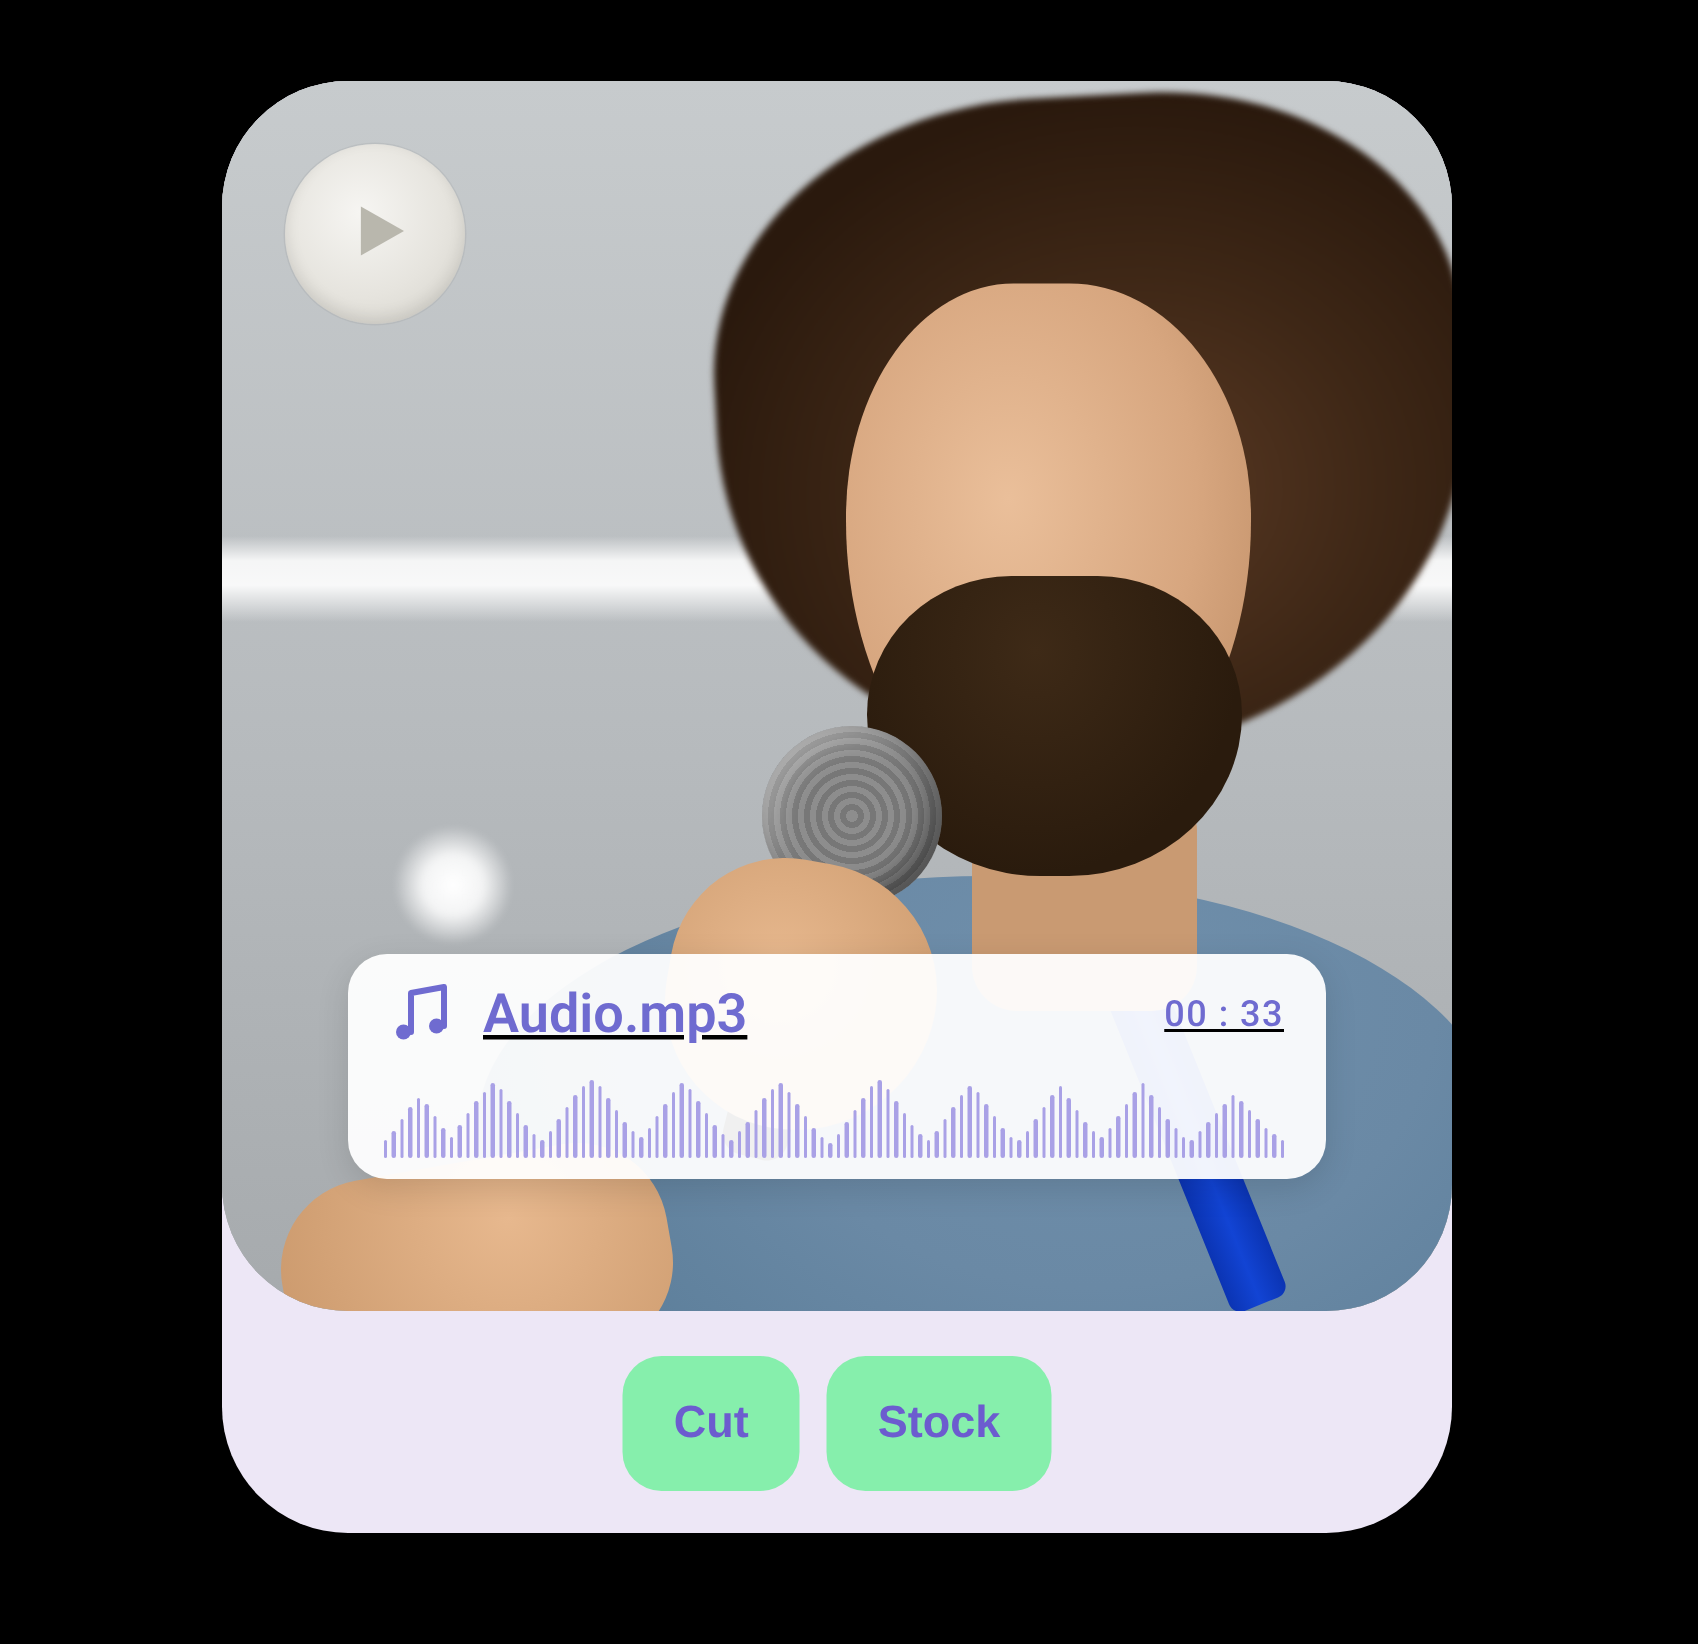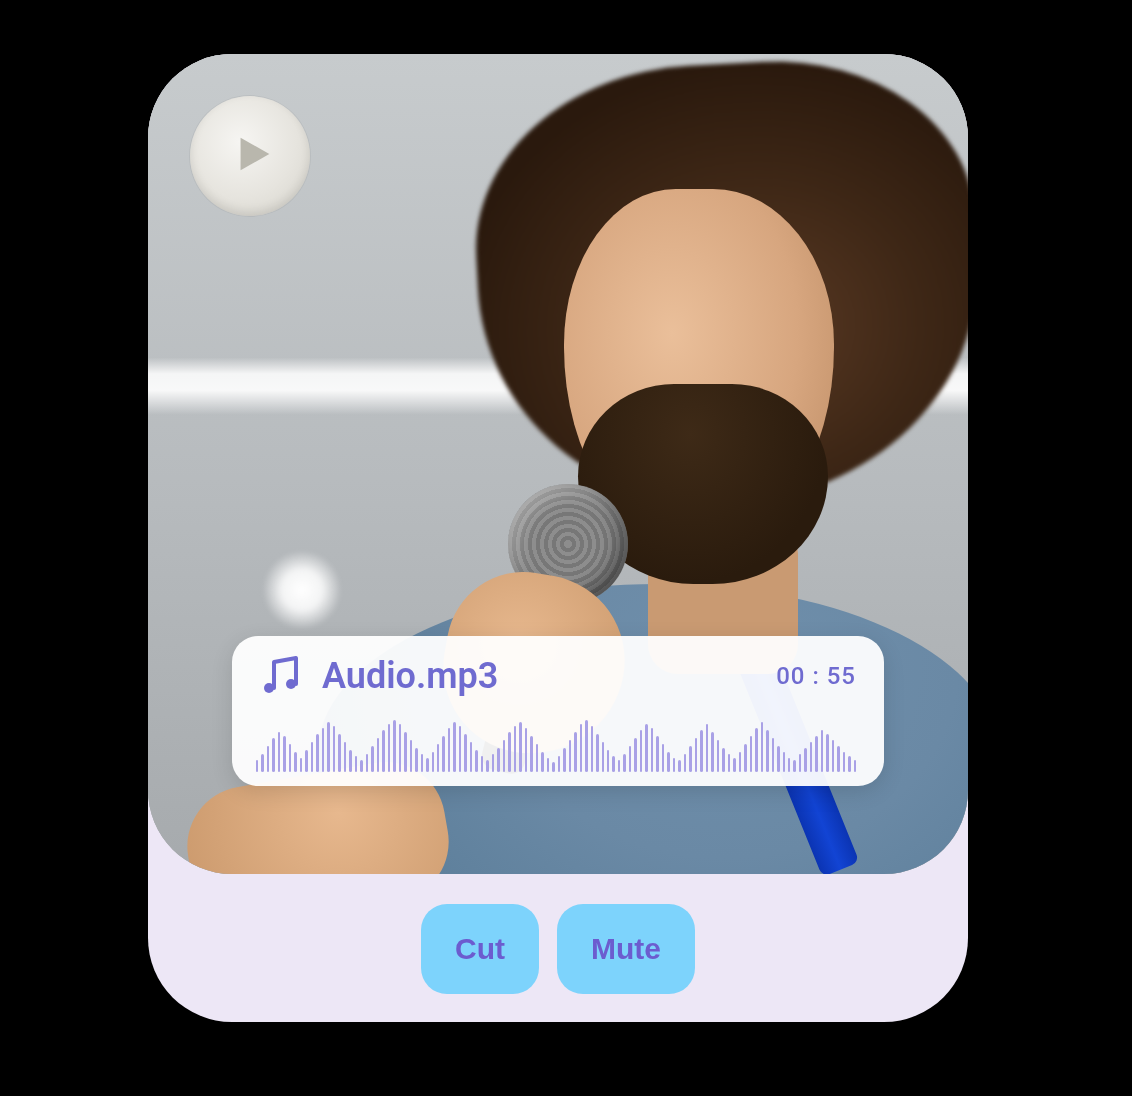--- a/index.html
+++ b/index.html
@@ -143,20 +143,21 @@
   .audio-bar {
     position: absolute;
     left: 84px;
     top: 582px;
     width: 652px;
     height: 150px;
     background: rgba(255,255,255,.94);
     border-radius: 26px;
     padding: 16px 28px 12px 24px;
     box-shadow: 0 6px 22px rgba(0,0,0,.12);
+    text-decoration: underline;
   }
   .audio-top {
     display: flex;
     align-items: center;
     gap: 18px;
   }
   .music-icon { width: 48px; height: 48px; flex: 0 0 auto; }
   .filename {
     font-size: 36px;
     font-weight: 600;
@@ -187,21 +188,21 @@
   .actions {
     position: absolute;
     left: 0; right: 0;
     bottom: 28px;
     display: flex;
     gap: 18px;
     justify-content: center;
     padding: 0 18px;
   }
   .pill {
-    background: #7dd3fc;
+    background: #86efac;
     color: #6c5ccf;
     border-radius: 26px;
     font-size: 30px;
     font-weight: 800;
     padding: 28px 34px;
     border: none;
     cursor: pointer;
     white-space: nowrap;
   }
 </style>
@@ -235,21 +236,21 @@
     <div class="audio-bar">
       <div class="audio-top">
         <span class="music-icon">
           <svg viewBox="0 0 24 24" fill="none" stroke="#6f6bd0" stroke-width="2" stroke-linecap="round" stroke-linejoin="round">
             <path d="M9 18V5l11-2v13"></path>
             <circle cx="6.5" cy="18" r="2.5" fill="#6f6bd0" stroke="none"></circle>
             <circle cx="17.5" cy="16" r="2.5" fill="#6f6bd0" stroke="none"></circle>
           </svg>
         </span>
         <span class="filename">Audio.mp3</span>
-        <span class="timecode">00 : 55</span>
+        <span class="timecode">00 : 33</span>
       </div>
       <div class="wave" id="wave">
           <span style="height: 12px;"></span>
           <span style="height: 18px;"></span>
           <span style="height: 26px;"></span>
           <span style="height: 34px;"></span>
           <span style="height: 40px;"></span>
           <span style="height: 36px;"></span>
           <span style="height: 28px;"></span>
           <span style="height: 20px;"></span>
@@ -354,16 +355,16 @@
           <span style="height: 26px;"></span>
           <span style="height: 20px;"></span>
           <span style="height: 16px;"></span>
           <span style="height: 12px;"></span>
         </div>
     </div>
   </div>
 
   <div class="actions" id="actions">
       <button class="pill">Cut</button>
-      <button class="pill">Mute</button>
+      <button class="pill">Stock</button>
     </div>
 
 </div>
 
 </body></html>

